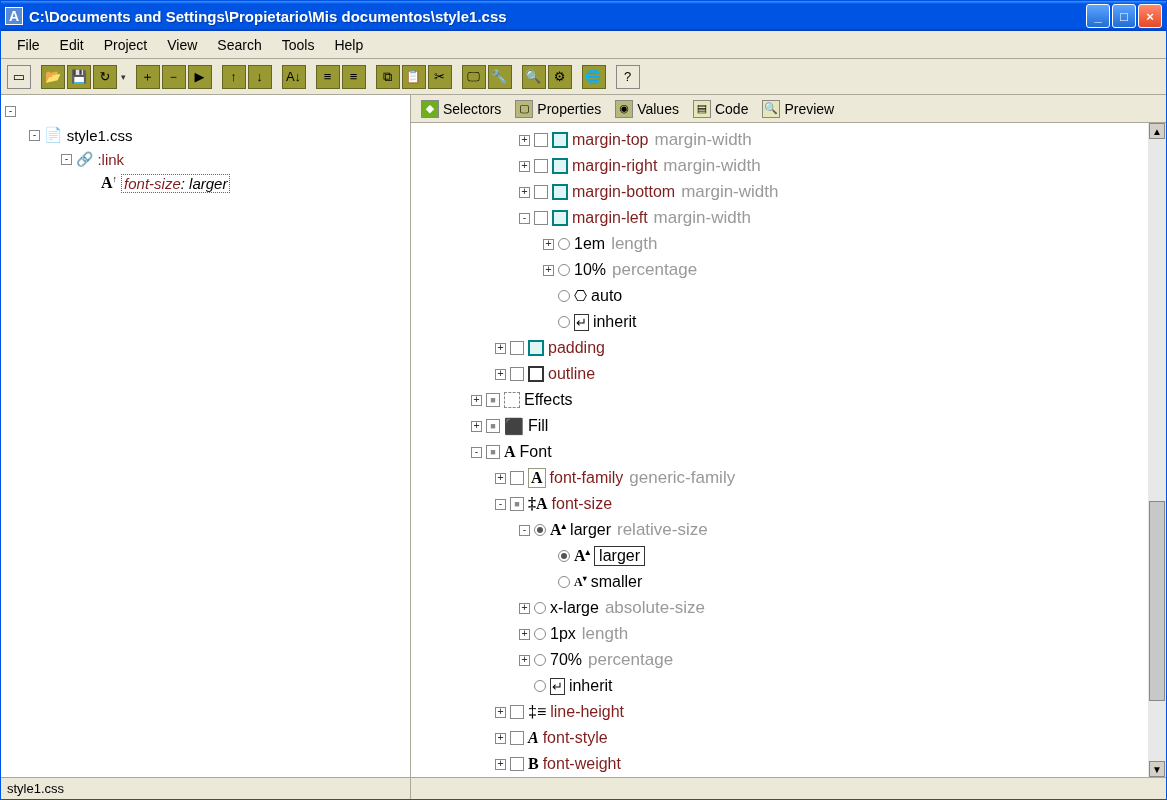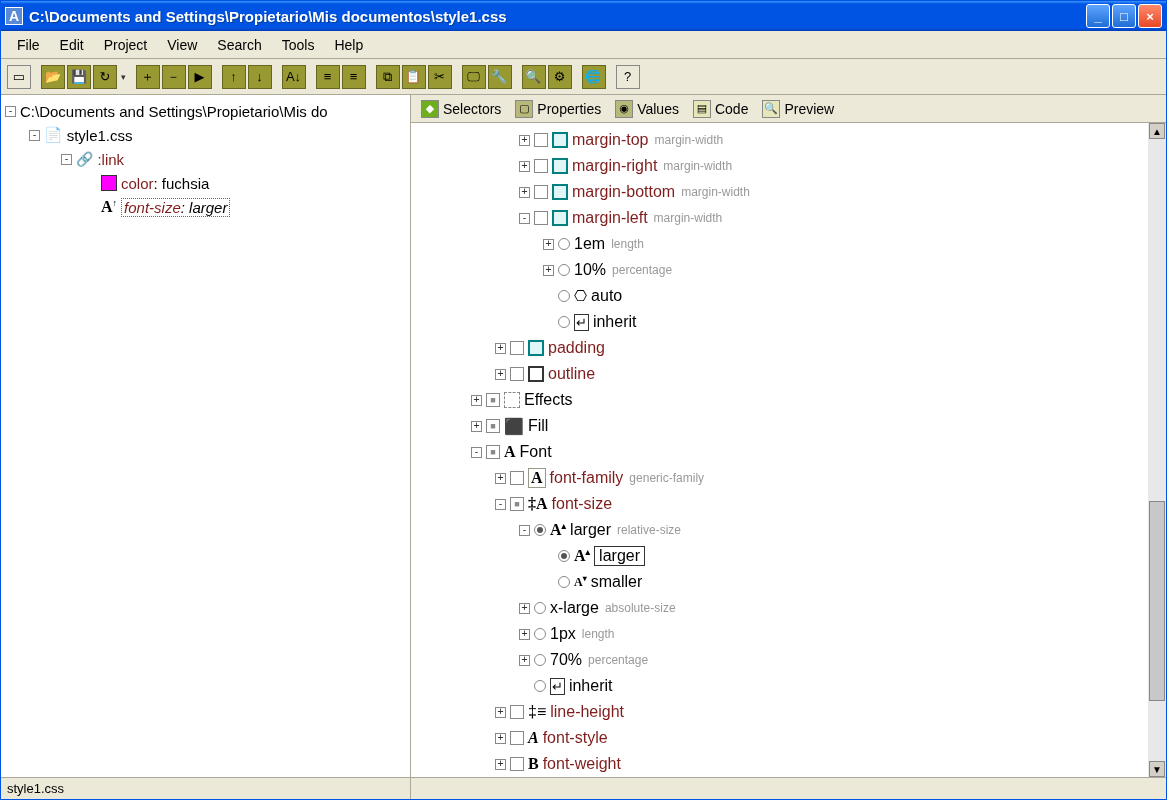--- a/index.html
+++ b/index.html
@@ -181,21 +181,21 @@
   border-radius: 50%;
   background: white;
   cursor: pointer;
   display:flex;align-items:center;justify-content:center;
 }
 .radio.checked::after { content:""; width:6px;height:6px;background:#555;border-radius:50%;}
 .icon-box { border: 2px solid #333; background:white; width:16px;height:16px;}
 .icon-box.teal { border-color: #008080; background:#e0f5f5;}
 .icon-box-outline { border: 2px solid #333; width:16px; height:16px; position:relative;}
 .link-color { color: #7f1d1d; }
-.hint { color: #999; font-size: 12px; margin-left: 2px; }
+.hint { color: #999; font-size: 17px; margin-left: 2px; }
 .selected-box { border: 1px dotted #666; padding: 0 2px; font-style: italic; }
 .selected-solid { border: 1px solid #333; padding: 0 4px; }
 
 .left-tree .tree-row { height: 24px; }
 .color-swatch { width:16px;height:16px;background:magenta;border:1px solid #333;}
 .link-icon-chain { font-size:14px; }
 .a-icon { font-family: "Times New Roman", serif; font-weight:bold; font-size:16px;}
 
 .statusbar {
   height: 22px;
@@ -272,35 +272,30 @@
     <div class="tb-sep"></div>
     <div class="tb-btn">🌐</div>
     <div class="tb-sep"></div>
     <div class="tb-btn" style="background:#ece9d8;border-color:#888;">?</div>
   </div>
 
   <div class="main-area">
     <div class="left-panel left-tree">
       <div class="tree-row">
         <span class="expander">-</span>
-        <span>C:\Documents and Settings\Propietario\Mis do</span>
       </div>
       <div class="tree-row" style="padding-left:24px;">
         <span class="expander">-</span>
         <span>📄</span>
         <span>style1.css</span>
       </div>
       <div class="tree-row" style="padding-left:56px;">
         <span class="expander">-</span>
         <span class="link-icon-chain">🔗</span>
         <span class="link-color">:link</span>
-      </div>
-      <div class="tree-row" style="padding-left:96px;">
-        <span class="color-swatch"></span>
-        <span><span class="link-color">color</span>: <span>fuchsia</span></span>
       </div>
       <div class="tree-row" style="padding-left:96px;">
         <span class="a-icon">A<sup style="font-size:9px;">↑</sup></span>
         <span class="selected-box"><span class="link-color">font-size</span>: <span>larger</span></span>
       </div>
     </div>
 
     <div class="right-panel">
       <div class="tabs">
         <div class="tab">

